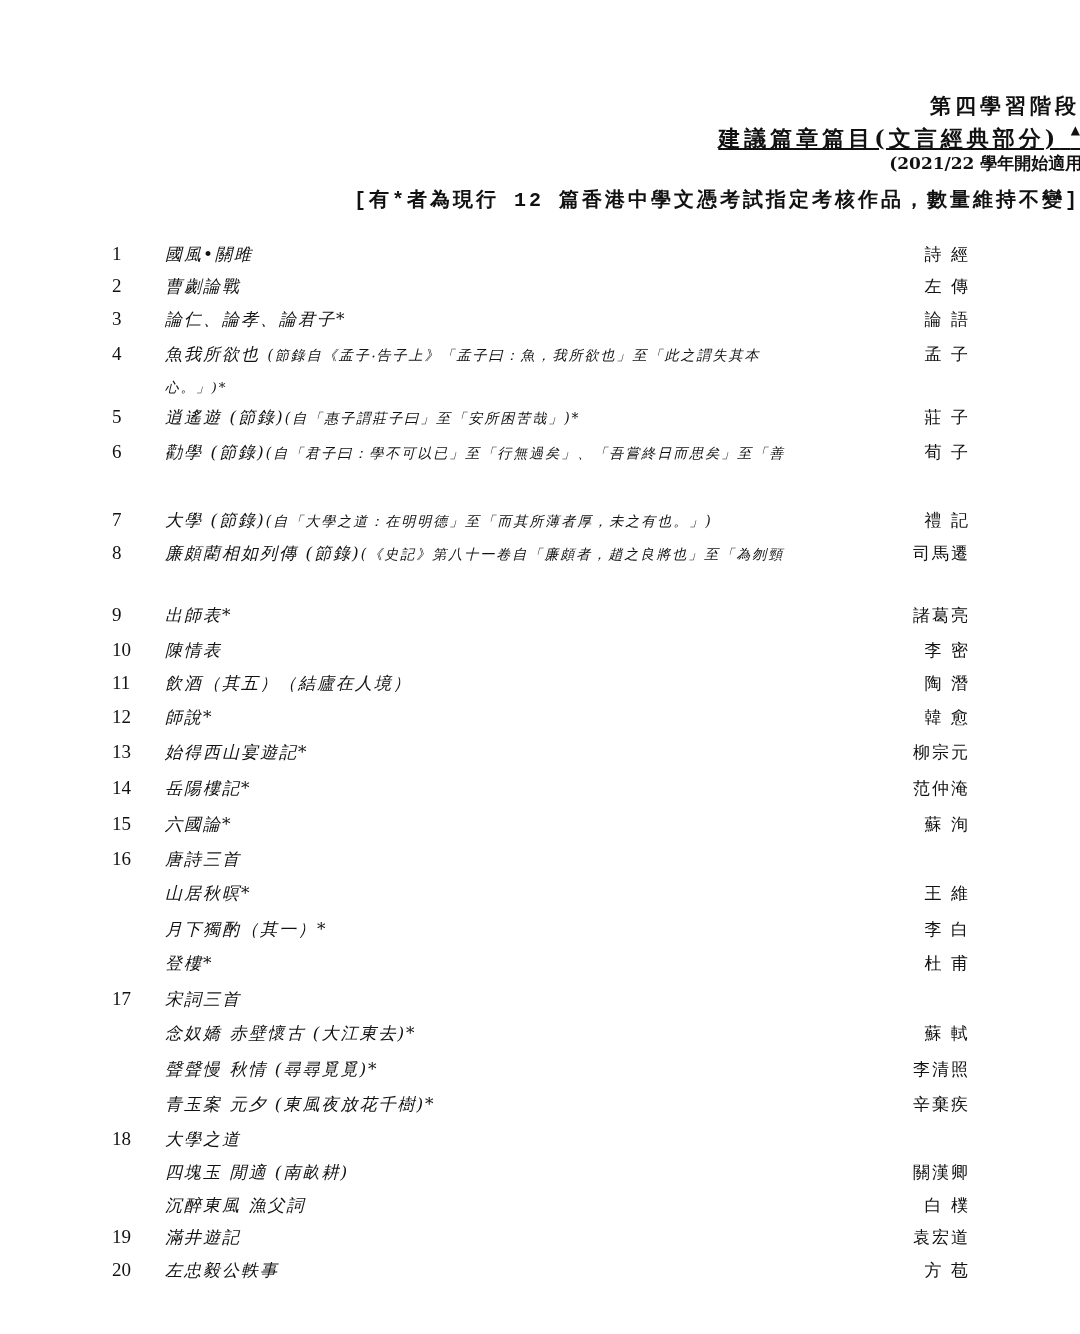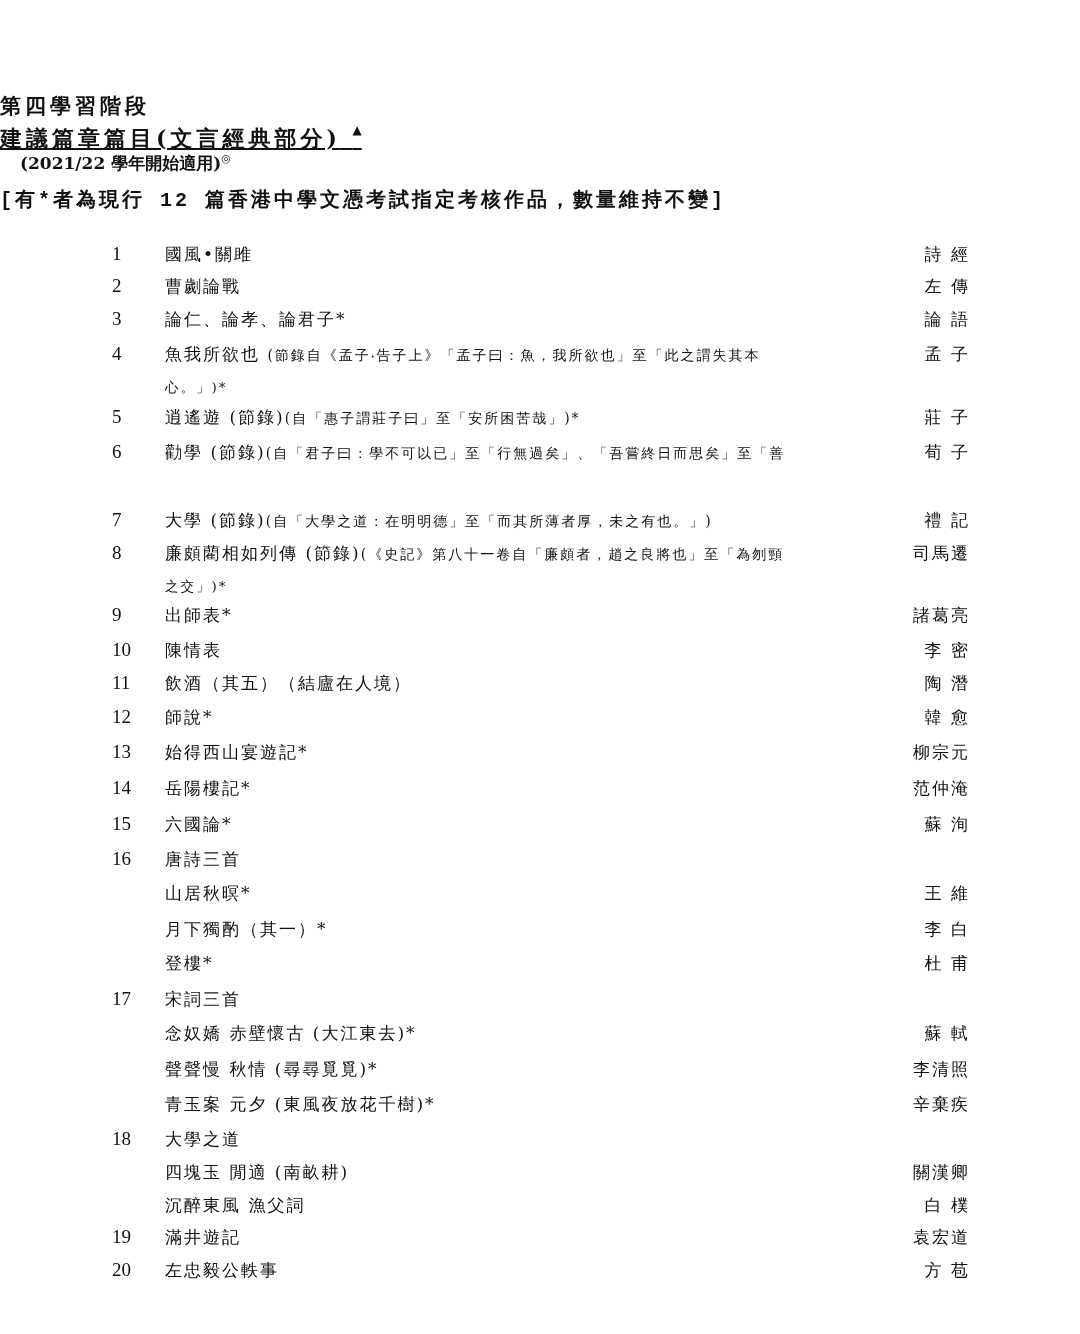--- a/index.html
+++ b/index.html
@@ -1,27 +1,27 @@
 <!DOCTYPE html>
 <html><head>
   <meta charset="utf-8">
   <style>
     html, body { margin: 0; padding: 0; background: #ffffff; }
     body { width: 1080px; height: 1334px; position: relative; overflow: hidden; color: #111; font-family: "DejaVu Serif", "Liberation Serif", serif; }
-    .hdr { position: absolute; left: 0; width: 1080px; text-align: left; font-weight: bold; }
+    .hdr { position: absolute; left: 0; width: 1080px; text-align: right; font-weight: bold; }
     .h1 { top: 92px; font-size: 21px; letter-spacing: 4px; }
     .h2 { top: 124px; font-size: 22px; letter-spacing: 4px; text-decoration: underline; }
     .h2 sup { font-size: 12px; position: relative; top: -4px; letter-spacing: 0; }
     .h3 { top: 152px; font-size: 17px; padding-left: 20px; }
     .h3 sup { font-size: 11px; }
     .h4 { top: 186px; font-size: 20px; letter-spacing: 3px; font-family: Liberation Mono, monospace; font-weight: bold; }
 
     .row { position: absolute; left: 0; width: 1080px; font-size: 17px; line-height: 32px; }
     .num { position: absolute; left: 112px; width: 40px; font-family: "Liberation Serif", serif; font-size: 19px; }
-    .title { position: absolute; left: 165px; width: 690px; letter-spacing: 2px; }
+    .title { position: absolute; left: 165px; width: 690px; letter-spacing: 2px; font-style: italic; }
     .title .note { font-size: 14px; letter-spacing: 2px; }
     .title .note2 { display: block; font-size: 13.5px; letter-spacing: 2px; line-height: 32px; }
     .author { position: absolute; left: 900px; width: 70px; letter-spacing: 2px; text-align: right; }
   </style>
 </head>
 <body>
 
 <div class="hdr h1">第四學習階段</div>
 <div class="hdr h2"><span>建議篇章篇目(文言經典部分)</span> <sup>▲</sup></div>
 <div class="hdr h3"><span>(2021/22 學年開始適用)</span><sup>◎</sup></div>
@@ -58,21 +58,21 @@
       <span class="title"><span>勸學 (節錄)</span><span class="note">(自「君子曰：學不可以已」至「行無過矣」、「吾嘗終日而思矣」至「善</span></span>
       <span class="author">荀 子</span>
     </div>
     <div class="row" style="top: 504px;">
       <span class="num">7</span>
       <span class="title"><span>大學 (節錄)</span><span class="note">(自「大學之道：在明明德」至「而其所薄者厚，未之有也。」)</span><span class="note2"></span></span>
       <span class="author">禮 記</span>
     </div>
     <div class="row" style="top: 537px;">
       <span class="num">8</span>
-      <span class="title"><span>廉頗藺相如列傳 (節錄)</span><span class="note">(《史記》第八十一卷自「廉頗者，趙之良將也」至「為刎頸</span><span class="note2">之交」)*</span></span>
+      <span class="title"><span>廉頗藺相如列傳 (節錄)</span><span class="note">(《史記》第八十一卷自「廉頗者，趙之良將也」至「為刎頸</span></span>
       <span class="author">司馬遷</span>
     </div>
     <div class="row" style="top: 599px;">
       <span class="num">9</span>
       <span class="title"><span>出師表*</span><span class="note"></span><span class="note2"></span></span>
       <span class="author">諸葛亮</span>
     </div>
     <div class="row" style="top: 634px;">
       <span class="num">10</span>
       <span class="title"><span>陳情表</span><span class="note"></span><span class="note2"></span></span>

